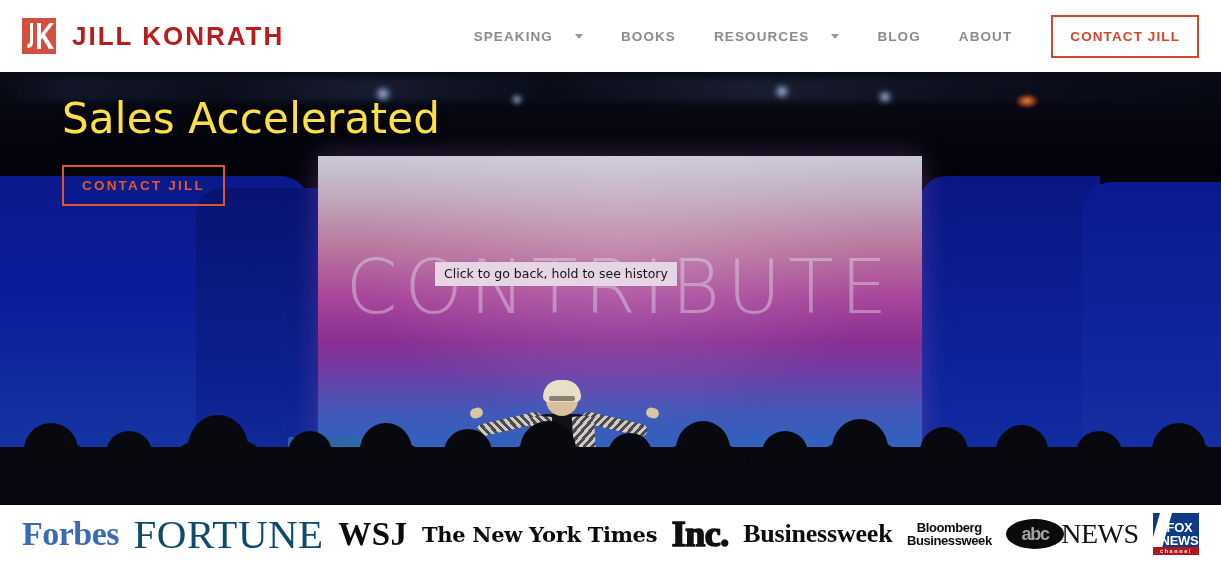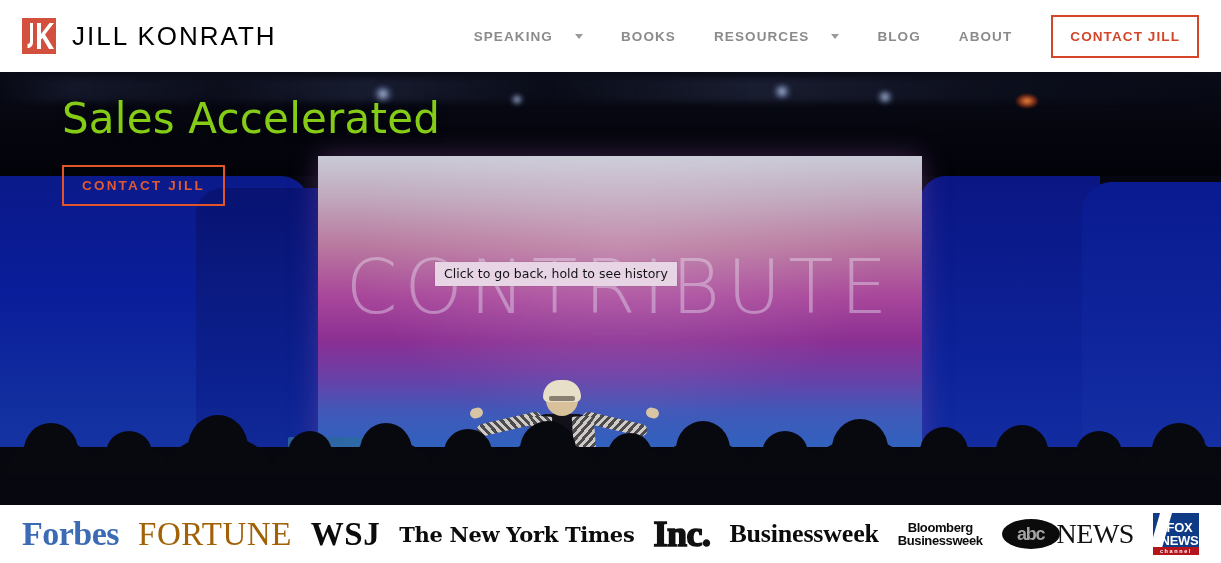--- a/index.html
+++ b/index.html
@@ -28,22 +28,22 @@
     width: 34px; height: 36px;
     background: #d3503f;
     position: relative;
     flex: none;
   }
   .brand-mark svg { display: block; }
   .brand-name {
     margin-left: 16px;
     font-size: 26px;
     letter-spacing: 2.0px;
-    color: #000000;
-    font-weight: 400;
+    color: #b91c1c;
+    font-weight: 700;
     white-space: nowrap;
   }
   .nav {
     display: flex; align-items: center;
     margin-left: auto; margin-right: 22px;
     gap: 0px;
   }
   .nav-item {
     display: flex; align-items: center;
     font-size: 13.5px;
@@ -232,21 +232,21 @@
     z-index: 25;
     box-shadow: 0 0 0 1px rgba(0,0,0,.04);
   }
 
   
   .hero-copy { position: absolute; top: 22px; left: 62px; z-index: 20; }
   .hero-title {
     font-family: "DejaVu Sans", sans-serif;
     font-size: 42px;
     font-weight: 400;
-    color: #84cc16;
+    color: #fde047;
     letter-spacing: .2px;
     text-shadow: 0 1px 10px rgba(0,0,0,.55);
     white-space: nowrap;
   }
   .hero-cta {
     display: inline-block;
     margin-top: 22px;
     border: 2px solid #e2552b;
     color: #e05a31;
     background: transparent;
@@ -261,21 +261,21 @@
   
   .press {
     position: absolute; top: 505px; left: 0;
     width: 1221px; height: 58px;
     background: #ffffff;
     display: flex; align-items: center; justify-content: space-between;
     padding: 12px 22px;
   }
   .logo { color: #111; white-space: nowrap; user-select: none; }
   .lg-forbes   { font-family: "Liberation Serif", serif; font-size: 34px; font-weight: bold; color:#3b6bb5; letter-spacing:-.5px;}
-  .lg-fortune  { font-family: "Liberation Serif", serif; font-size: 33px; letter-spacing: .5px; color:#a16207;}
+  .lg-fortune  { font-family: "Liberation Serif", serif; font-size: 41px; letter-spacing: .5px; color:#0c4a6e;}
   .lg-wsj      { font-family: "Liberation Serif", serif; font-size: 33px; font-weight: bold; letter-spacing: .5px; color:#0b0b0b;}
   .lg-nyt      { font-family: "DejaVu Serif", serif; font-size: 21px; font-weight: bold; letter-spacing: -.3px; color:#0b0b0b;}
   .lg-inc      { font-family: "Liberation Serif", serif; font-size: 36px; font-weight: bold; letter-spacing:-.5px; color:#111; -webkit-text-stroke: 1.6px #111;}
   .lg-entre    { font-family: "Liberation Serif", serif; font-size: 26px; font-weight: bold; letter-spacing:-.2px; color:#0b0b0b;}
   .lg-bbw      { font-family: "Liberation Sans", sans-serif; font-size: 13px; font-weight: bold; line-height: 1.02; color:#0b0b0b; letter-spacing:-.4px;text-align:center;}
   .lg-abc      { display: flex; align-items: center; }
   .abc-oval {
     width: 58px; height: 30px; border-radius: 50%;
     background: #0b0b0b; color: #a3a3a3;
     font-family: "Liberation Sans", sans-serif;

